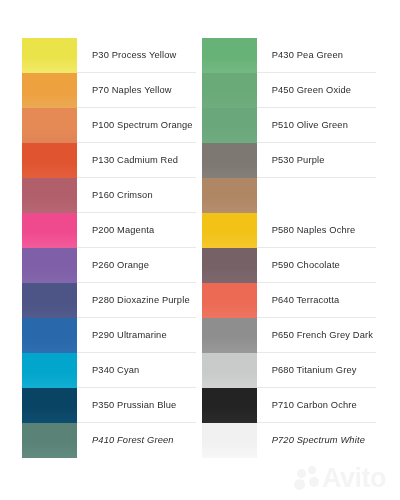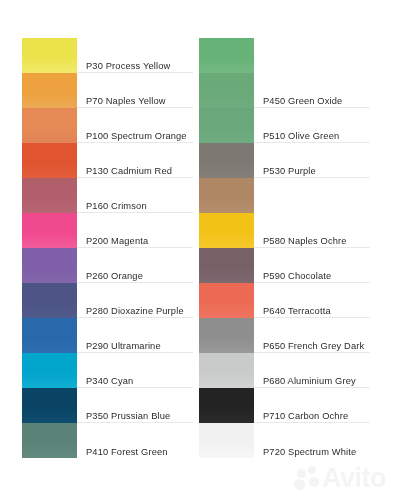--- a/index.html
+++ b/index.html
@@ -43,30 +43,31 @@
   .swatch-chip {
     width: 55px;
     flex: 0 0 55px;
     height: 100%;
   }
 
   .swatch-label-cell {
     flex: 1 1 auto;
     height: 100%;
     display: flex;
-    align-items: flex-end;
+    align-items: center;
     box-sizing: border-box;
-    padding-left: 9px;
+    padding-left: 15px;
     padding-right: 3px;
     border-bottom: 1px solid #e8e8e8;
     background: #ffffff;
   }
 
   .swatch-row:last-child .swatch-label-cell {
     border-bottom: none;
+    font-style: italic;
   }
 
   .swatch-label-text {
     font-size: 9.3px;
     color: #2b2b30;
     letter-spacing: 0.15px;
     line-height: 1.15;
     white-space: nowrap;
   }
 
@@ -188,20 +189,23 @@
         <div class="swatch-chip" style="background: linear-gradient(rgb(91, 130, 118) 0%, rgb(91, 130, 118) 55%, rgb(98, 138, 126) 100%);"></div>
         <div class="swatch-label-cell">
           <span class="swatch-label-text">P410 Forest Green</span>
         </div>
       </div>
     </div>
   <div class="col-gap"></div>
   <div class="swatch-column" id="col-right">
       <div class="swatch-row">
         <div class="swatch-chip" style="background: linear-gradient(rgb(103, 178, 119) 0%, rgb(103, 178, 119) 55%, rgb(116, 185, 130) 100%);"></div>
+        <div class="swatch-label-cell">
+          <span class="swatch-label-text">P430 Pea Green</span>
+        </div>
       </div>
       <div class="swatch-row">
         <div class="swatch-chip" style="background: linear-gradient(rgb(106, 169, 120) 0%, rgb(106, 169, 120) 55%, rgb(112, 173, 126) 100%);"></div>
         <div class="swatch-label-cell">
           <span class="swatch-label-text">P450 Green Oxide</span>
         </div>
       </div>
       <div class="swatch-row">
         <div class="swatch-chip" style="background: linear-gradient(rgb(106, 168, 124) 0%, rgb(106, 168, 124) 55%, rgb(111, 173, 129) 100%);"></div>
         <div class="swatch-label-cell">
@@ -237,21 +241,21 @@
       </div>
       <div class="swatch-row">
         <div class="swatch-chip" style="background: linear-gradient(rgb(142, 142, 142) 0%, rgb(142, 142, 142) 55%, rgb(153, 153, 153) 100%);"></div>
         <div class="swatch-label-cell">
           <span class="swatch-label-text">P650 French Grey Dark</span>
         </div>
       </div>
       <div class="swatch-row">
         <div class="swatch-chip" style="background: linear-gradient(rgb(201, 203, 203) 0%, rgb(201, 203, 203) 55%, rgb(210, 212, 212) 100%);"></div>
         <div class="swatch-label-cell">
-          <span class="swatch-label-text">P680 Aluminium Grey</span>
+          <span class="swatch-label-text">P680 Titanium Grey</span>
         </div>
       </div>
       <div class="swatch-row">
         <div class="swatch-chip" style="background: linear-gradient(rgb(35, 35, 35) 0%, rgb(35, 35, 35) 55%, rgb(43, 43, 43) 100%);"></div>
         <div class="swatch-label-cell">
           <span class="swatch-label-text">P710 Carbon Ochre</span>
         </div>
       </div>
       <div class="swatch-row">
         <div class="swatch-chip" style="background: linear-gradient(rgb(240, 241, 240) 0%, rgb(240, 241, 240) 55%, rgb(246, 247, 246) 100%);"></div>

